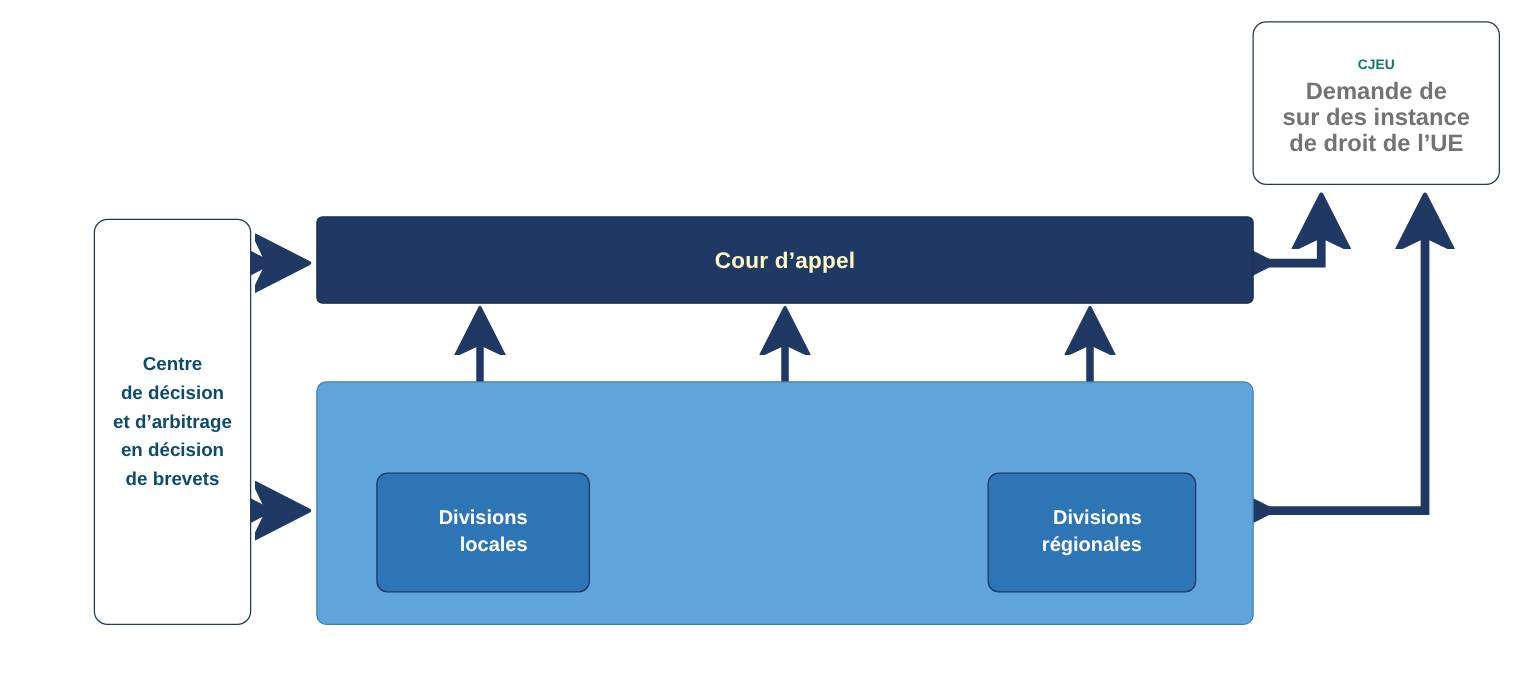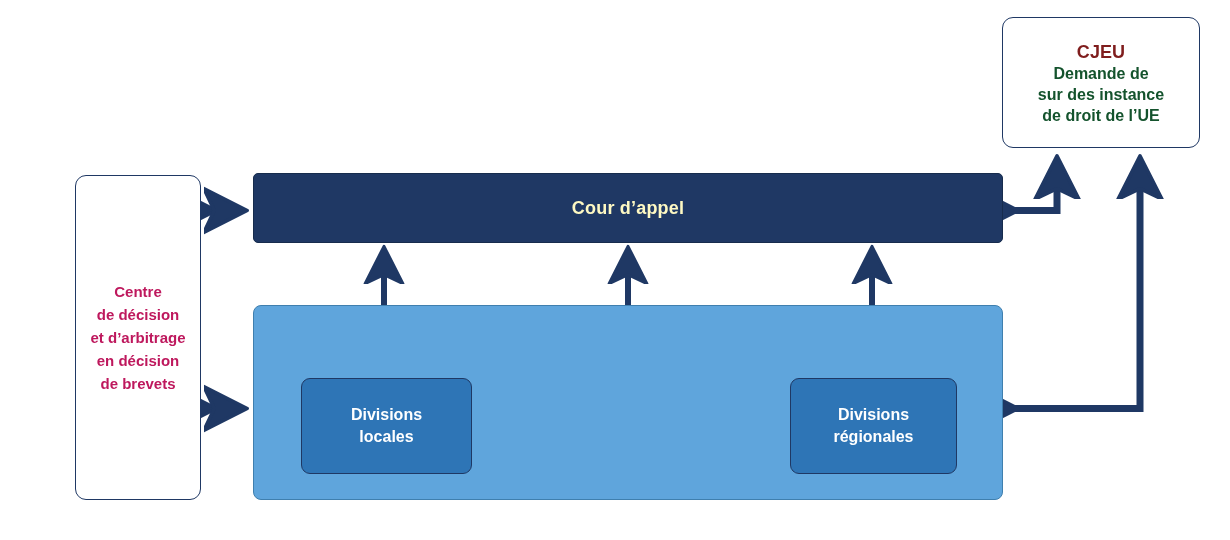--- a/index.html
+++ b/index.html
@@ -40,45 +40,45 @@
     top: 17px;
     width: 198px;
     height: 131px;
     background: #ffffff;
     border: 1.6px solid #1F3864;
     border-radius: 11px;
     flex-direction: column;
     padding: 5px 6px 4px 6px;
   }
   #cjeu-box .cjeu-title {
-    color: #7f1d1d;
-    font-size: 18px;
+    color: #0f766e;
+    font-size: 11px;
     font-weight: bold;
     line-height: 22px;
     letter-spacing: 0.1px;
   }
   #cjeu-box .cjeu-sub {
-    color: #14532d;
-    font-size: 16px;
+    color: #737373;
+    font-size: 19px;
     font-weight: bold;
     line-height: 21px;
   }
 
   
   #centre-box {
     left: 75px;
     top: 175px;
     width: 126px;
     height: 325px;
     background: #ffffff;
     border: 1.6px solid #1F3864;
     border-radius: 11px;
   }
   #centre-box .centre-text {
-    color: #be185d;
+    color: #0c4a6e;
     font-size: 15px;
     font-weight: bold;
     line-height: 23px;
   }
 
   
   #cour-appel-box {
     left: 253px;
     top: 173px;
     width: 750px;
@@ -121,21 +121,21 @@
   .division {
     position: absolute;
     top: 378px;
     height: 94px;
     background: #2E75B6;
     border: 1.6px solid #1F3864;
     border-radius: 9px;
     display: flex;
     align-items: center;
     justify-content: center;
-    text-align: center;
+    text-align: right;
     z-index: 4;
   }
   .division .div-label {
     color: #ffffff;
     font-size: 16px;
     font-weight: bold;
     line-height: 22px;
   }
   #division-locales { left: 301px; width: 169px; }
   #division-centrale { left: 543px; width: 167px; }

